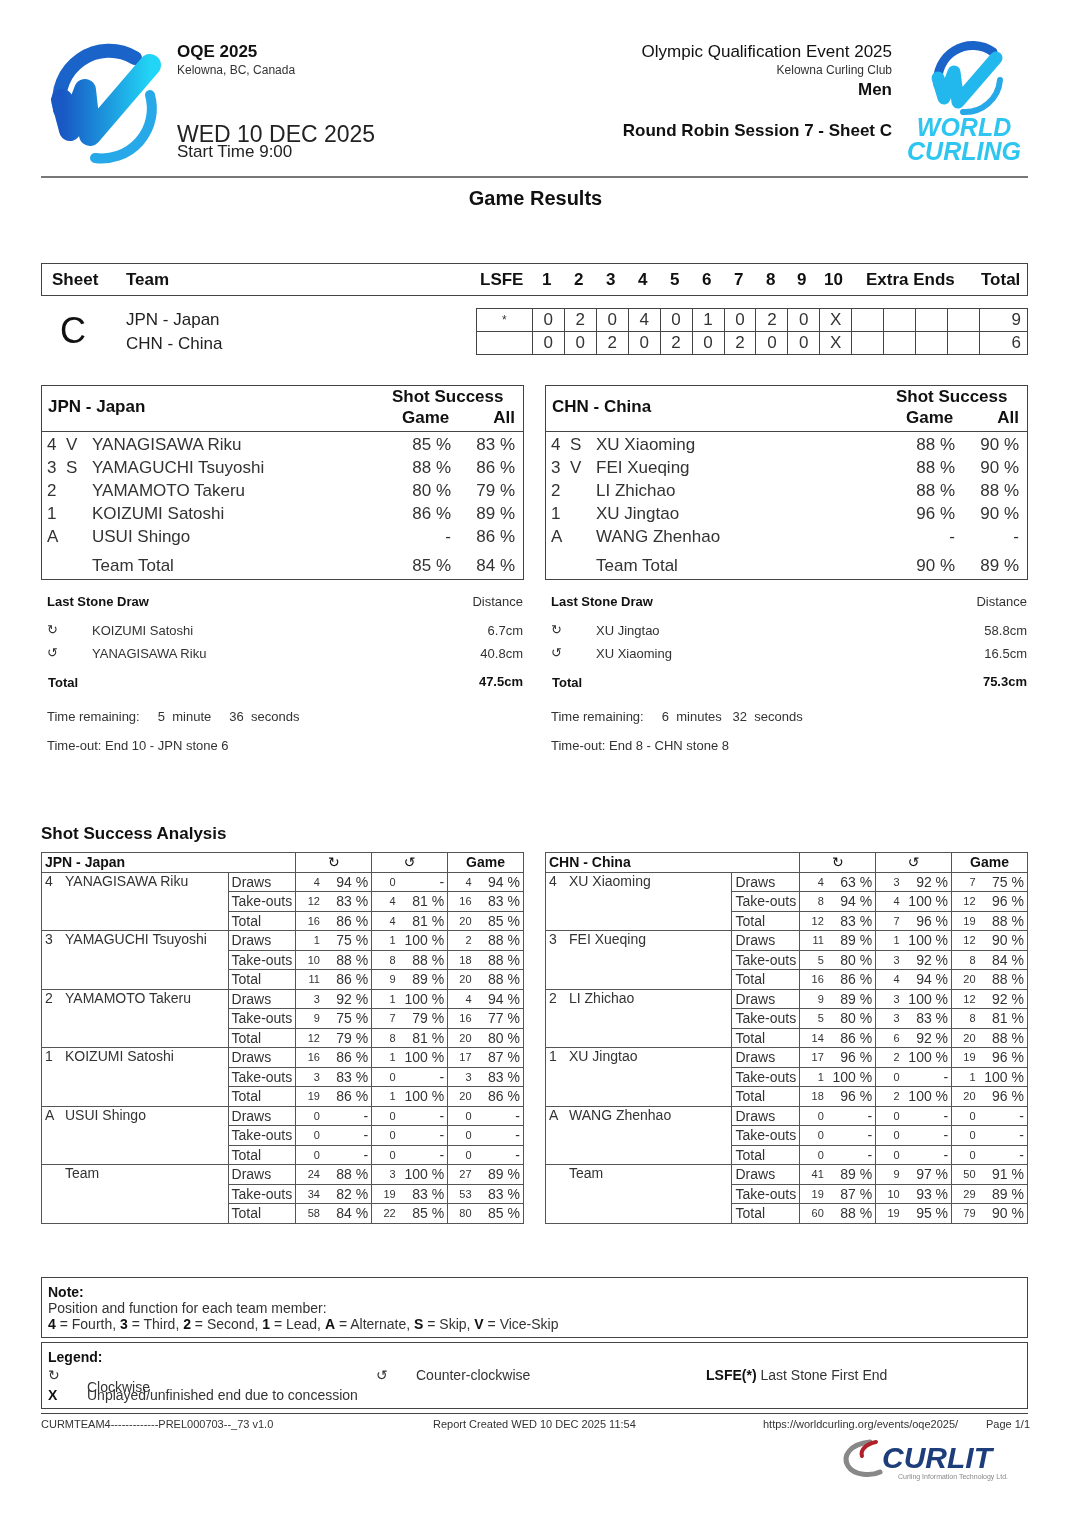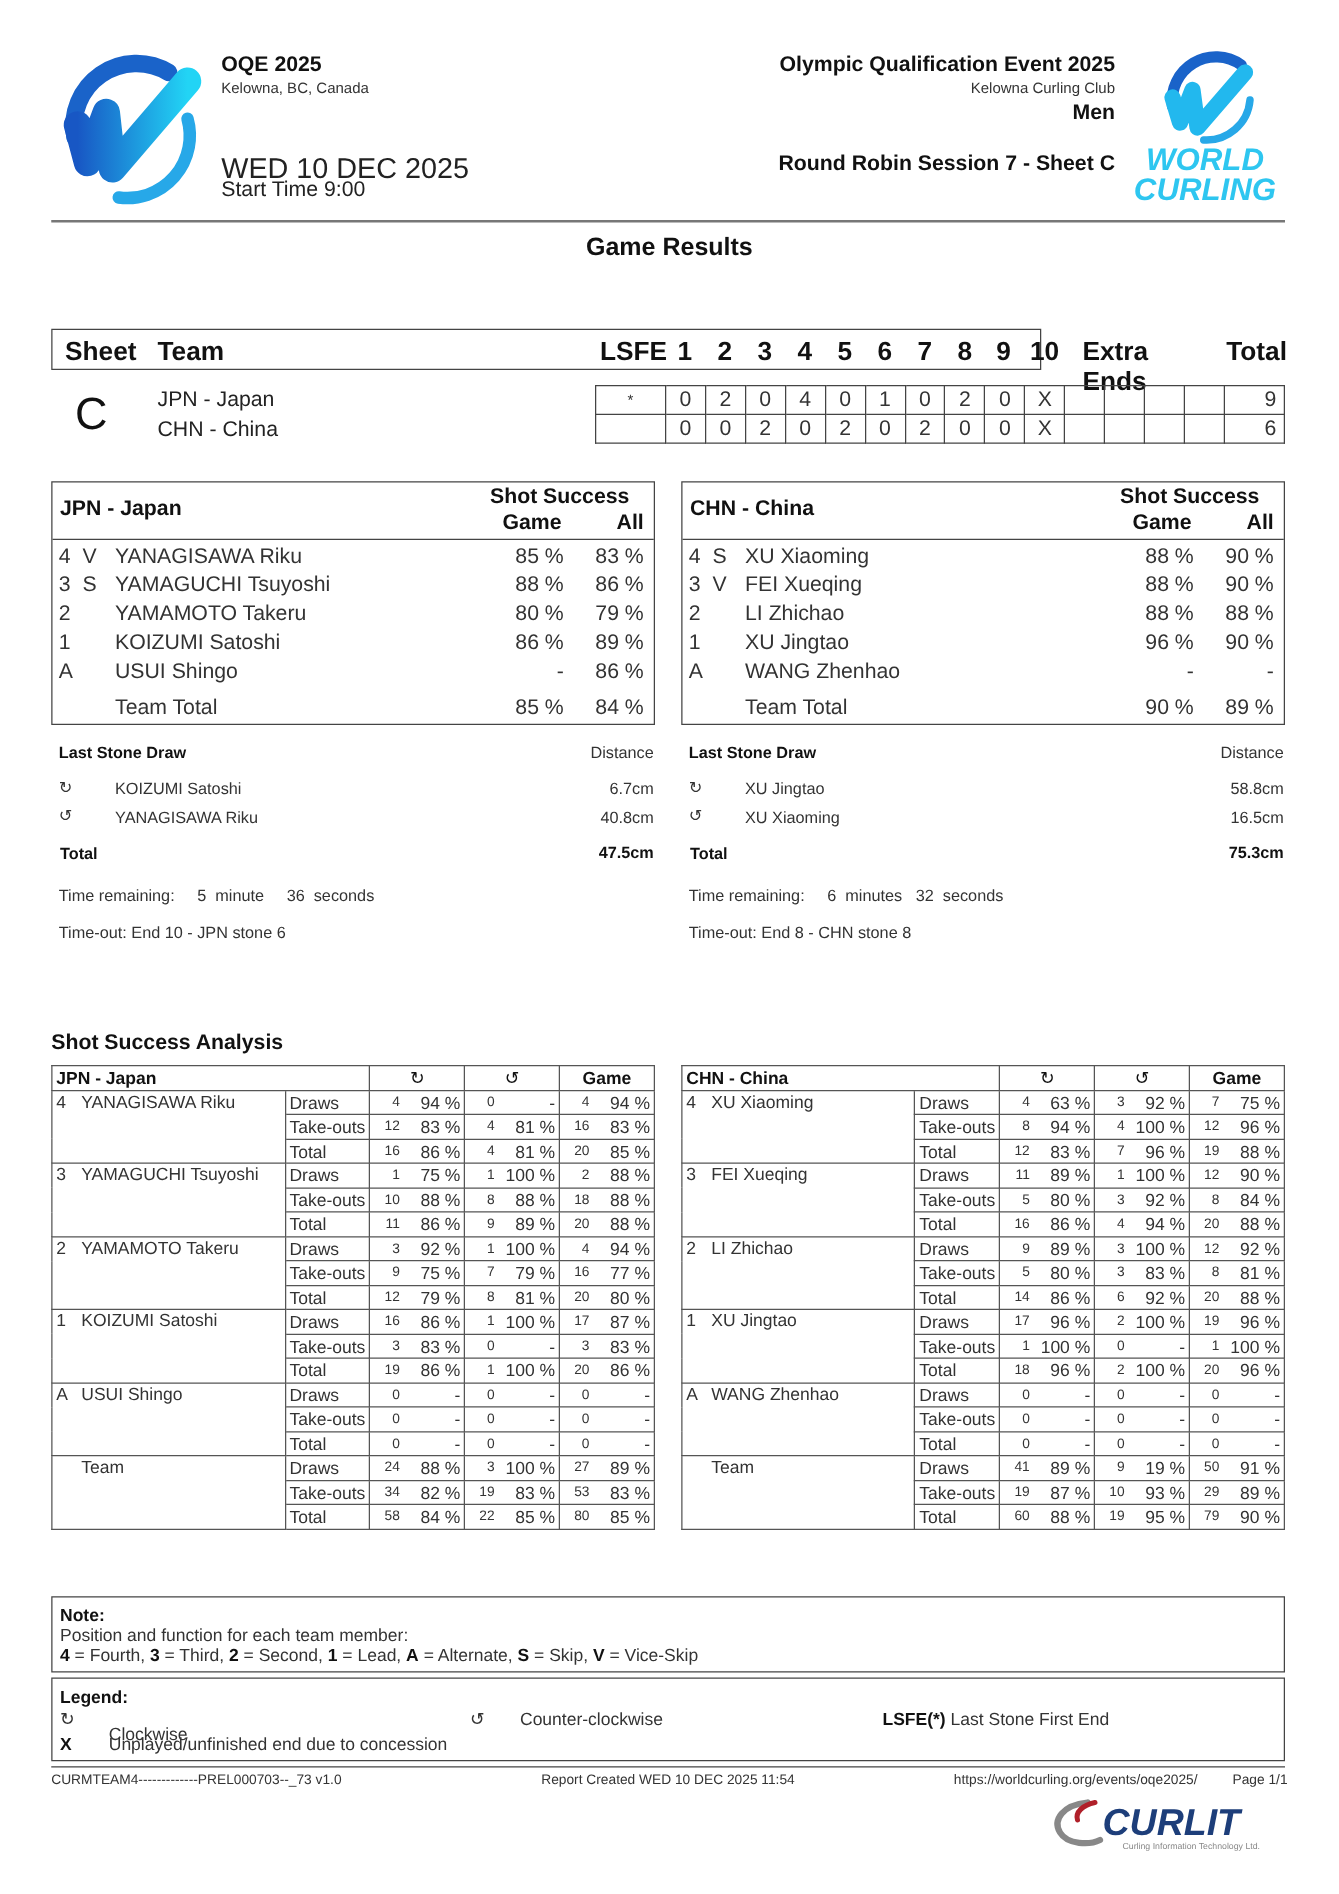--- a/index.html
+++ b/index.html
@@ -5,30 +5,30 @@
   * { box-sizing: border-box; margin: 0; padding: 0; }
   body { width: 1071px; height: 1515px; background: #fff; font-family: "Liberation Sans", sans-serif; color: #111; position: relative; overflow: hidden; }
   .abs { position: absolute; }
   
   .logo-w { left: 40px; top: 40px; width: 130px; height: 125px; }
   .ev-short { left: 177px; top: 42px; font-size: 17px; font-weight: bold; }
   .ev-loc { left: 177px; top: 63px; font-size: 12px; color: #333; }
   .ev-date { left: 177px; top: 121px; font-size: 23px; color: #222; }
   .ev-time { left: 177px; top: 142px; font-size: 17px; color: #222; }
   .ev-right { right: 179px; text-align: right; }
-  .ev-name { top: 42px; font-size: 17px; font-weight: bold; }
+  .ev-name { top: 42px; font-size: 17px; font-weight: normal; }
   .ev-club { top: 63px; font-size: 12px; color: #333; }
   .ev-cat { top: 80px; font-size: 17px; font-weight: bold; }
   .ev-session { top: 121px; font-size: 17px; font-weight: bold; }
   .wc-logo { left: 898px; top: 40px; width: 132px; height: 125px; }
   .hr { left: 41px; width: 987px; height: 2px; background: #777; }
   .page-title { left: 0; width: 1071px; top: 187px; text-align: center; font-size: 20px; font-weight: bold; }
 
   
-  .score-head { left: 41px; top: 263px; width: 792px; height: 33px; border: 1px solid #444; font-size: 21px; font-weight: bold; }
+  .score-head { left: 41px; top: 263px; width: 987px; height: 33px; border: 1px solid #444; font-size: 17px; font-weight: bold; }
   .score-head span { position: absolute; top: 6px; }
   .sheet-letter { left: 60px; top: 310px; font-size: 36px; }
   .team-line { left: 126px; font-size: 17px; color: #222; }
   table.line { position: absolute; left: 476px; border-collapse: collapse; font-size: 17px; color: #333; }
   table.line td { border: 1px solid #444; height: 23px; text-align: center; }
 
   
   .sum { top: 385px; width: 483px; height: 195px; border: 1px solid #444; }
   .sum-head { height: 46px; border-bottom: 1px solid #444; position: relative; font-weight: bold; font-size: 17px; }
   .sum-row { position: absolute; font-size: 17px; color: #333; height: 23px; width: 100%; }
@@ -622,21 +622,21 @@
         <td class="p">-</td>
         <td class="n">0</td>
         <td class="p">-</td>
       </tr>
       <tr>
         <td rowspan="3" style="vertical-align:top"><span style="display:inline-block;width:20px"></span><span>Team</span></td>
         <td>Draws</td>
         <td class="n">41</td>
         <td class="p">89 %</td>
         <td class="n">9</td>
-        <td class="p">19 %</td>
+        <td class="p">97 %</td>
         <td class="n">50</td>
         <td class="p">91 %</td>
       </tr>
       <tr>
         <td>Take-outs</td>
         <td class="n">19</td>
         <td class="p">87 %</td>
         <td class="n">10</td>
         <td class="p">93 %</td>
         <td class="n">29</td>

